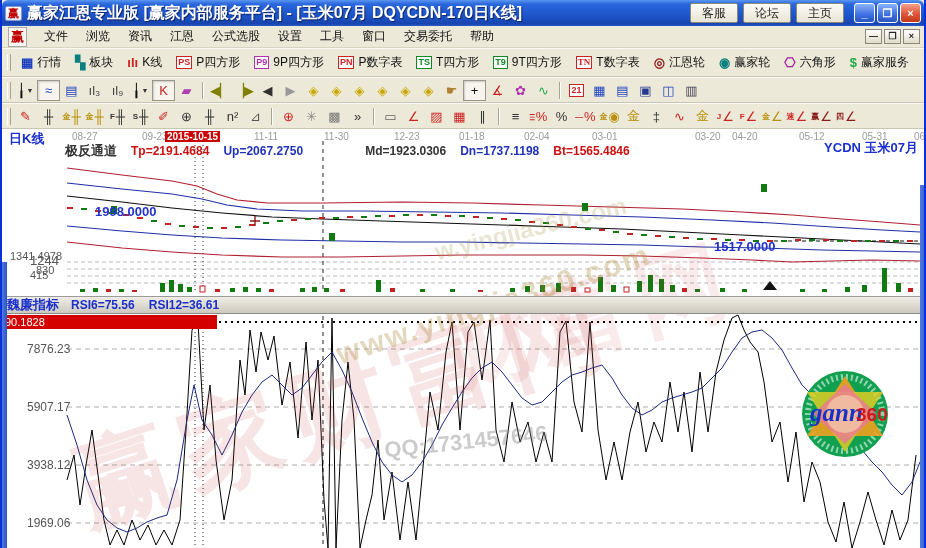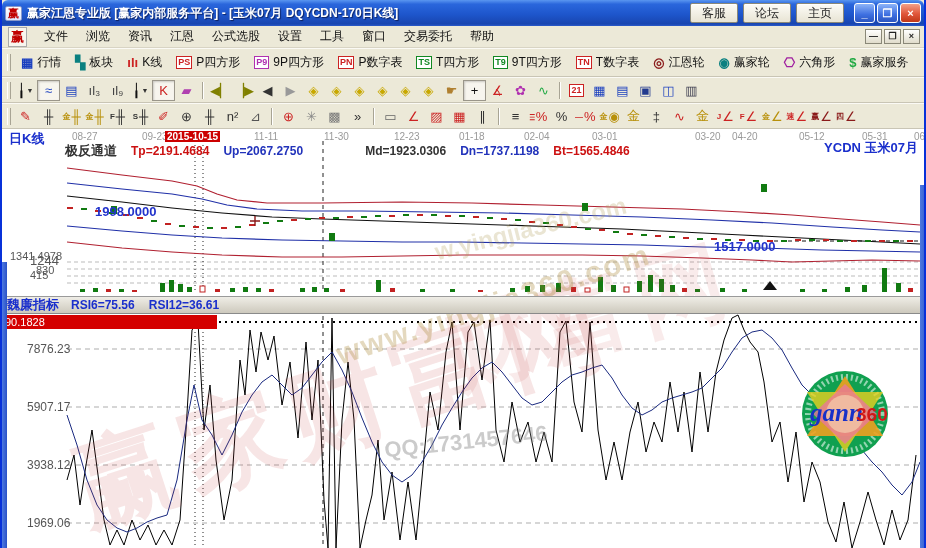--- a/index.html
+++ b/index.html
@@ -8,21 +8,21 @@
     position:relative; width:926px; height:548px; overflow:hidden;
     background:#ECE9D8; font-family:"Liberation Sans", sans-serif;
     border-left:2px solid #0831D9; border-right:2px solid #0831D9;
   }
   
   .titlebar { height:26px; display:flex; align-items:center; padding:0 3px;
     background:linear-gradient(180deg,#5A96F0 0%,#2A66DC 16%,#1E56CC 55%,#1845B0 92%,#2A5ACA 100%);
     border-radius:6px 6px 0 0; }
   .title-logo { width:17px; height:15px; background:linear-gradient(#fff,#dfe8ff); border:1px solid #8899cc; border-radius:2px;
     color:#C00000; font-size:11px; font-weight:bold; line-height:13px; text-align:center; }
-  .title-text { color:#fff; font-weight:bold; font-size:12px; margin-left:5px; flex:1;
+  .title-text { color:#fff; font-weight:bold; font-size:16px; margin-left:5px; flex:1;
     text-shadow:1px 1px 1px rgba(0,0,30,.6); white-space:nowrap; overflow:hidden; }
   .quick-btns { display:flex; gap:5px; margin-right:8px; }
   .quick-btns button { height:20px; padding:0 11px; font-size:12px; color:#222;
     background:linear-gradient(#FDFCF7,#E8E4D4); border:1px solid #8A8878; border-radius:2px;
     box-shadow:0 1px 0 #fff inset; font-family:inherit; }
   .win-btn { width:21px; height:20px; margin-left:2px; border-radius:3px; border:1px solid #fff;
     color:#fff; font-weight:bold; font-size:11px; line-height:18px; text-align:center;
     font-family:"Liberation Sans",sans-serif; }
   .win-min,.win-max { background:linear-gradient(#8CB4F8,#3C6EE0 60%,#2C56C0); }
   .win-close { background:linear-gradient(#F4A088,#E0563A 55%,#C03818); }
@@ -143,21 +143,21 @@
       </button>
       <button class="tb1-btn">
         <span class="tb-badge" style="color: rgb(17, 136, 34); border-color: rgb(17, 136, 34);">TS</span>
         <span>T四方形</span>
       </button>
       <button class="tb1-btn">
         <span class="tb-badge" style="color: rgb(17, 136, 34); border-color: rgb(17, 136, 34);">T9</span>
         <span>9T四方形</span>
       </button>
       <button class="tb1-btn">
-        <span class="tb-badge" style="color: rgb(204, 34, 34); border-color: rgb(204, 34, 34);">TN</span>
+        <span class="tb-badge" style="color: rgb(204, 34, 34); border-color: rgb(204, 34, 34); font-family: Liberation Serif, serif;">TN</span>
         <span>T数字表</span>
       </button>
       <button class="tb1-btn">
         <span class="glyph" style="color: rgb(138, 26, 26);">◎</span>
         <span>江恩轮</span>
       </button>
       <button class="tb1-btn">
         <span class="glyph" style="color: rgb(10, 128, 128);">◉</span>
         <span>赢家轮</span>
       </button>

